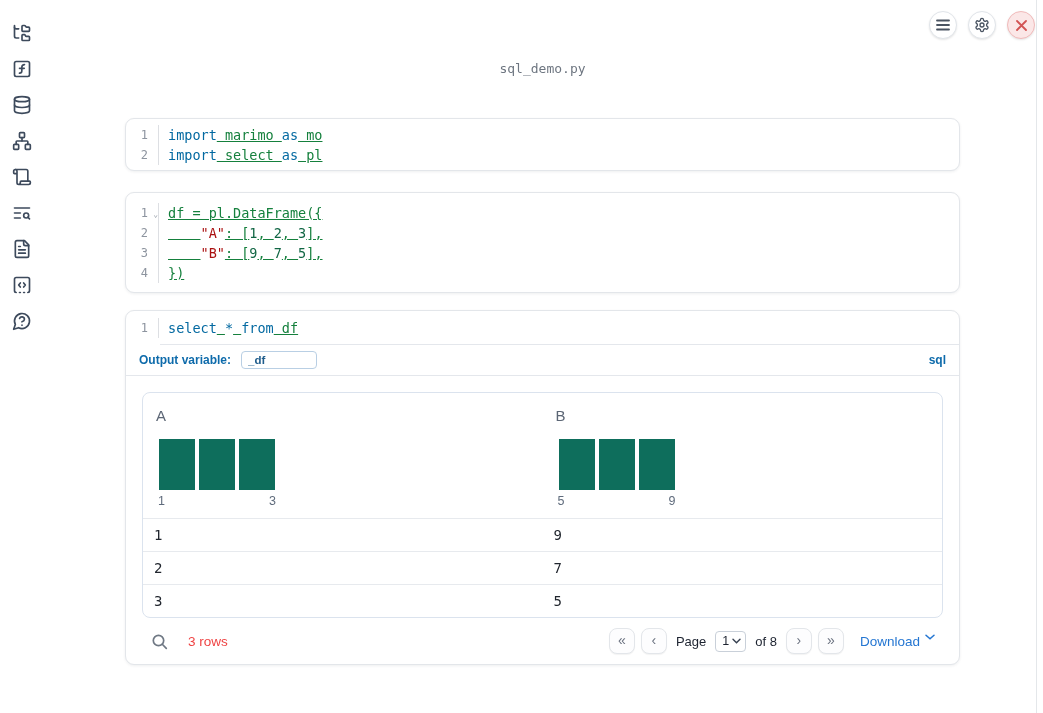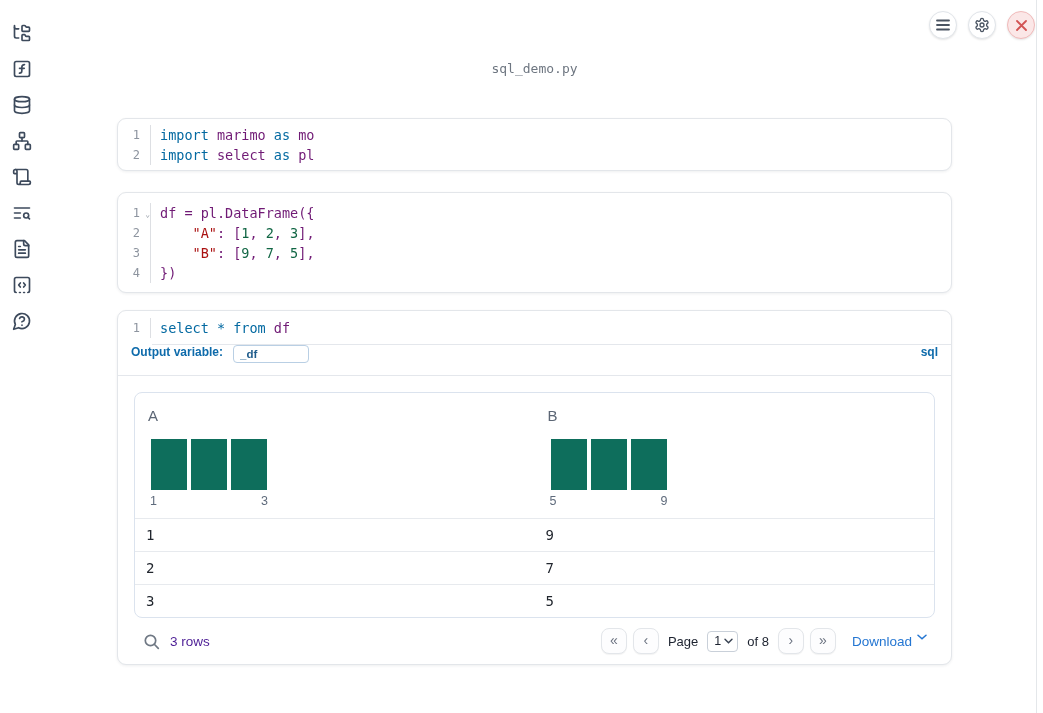--- a/index.html
+++ b/index.html
@@ -18,45 +18,45 @@
 
   
   .topbar { position:absolute; top:11px; right:8px; display:flex; gap:11px; }
   .circle-btn { width:28px; height:28px; border-radius:50%; background:#fff;
     border:1px solid #e1e5ea; box-shadow:0 1px 2px rgba(0,0,0,.10);
     display:flex; align-items:center; justify-content:center; color:#4a5462; padding:0; }
   .circle-btn svg { display:block; }
   .circle-btn.danger { background:#fbe7e7; border-color:#f1baba; color:#d25353; }
 
   
-  .main { position:absolute; left:117px; top:0; width:835px; height:713px; }
+  .main { position:absolute; left:125px; top:0; width:835px; height:713px; }
   .notebook-title { position:absolute; top:61px; left:0; width:100%; text-align:center;
     font-family:"DejaVu Sans Mono", monospace; font-size:13px; color:#6e7681; }
 
   .cell { position:absolute; left:0; width:835px; background:#fff;
     border:1px solid #e3e6ea; border-radius:9px; box-shadow:0 1px 3px rgba(15,23,42,.07); }
   #cell-1 { top:118px; height:53px; padding:6px 0; }
   #cell-2 { top:192px; height:101px; padding:10px 0; }
   #cell-3 { top:310px; height:355px; padding:0; display:flex; flex-direction:column; }
 
   
   .code-line { display:flex; line-height:20px; font-family:"DejaVu Sans Mono", monospace; font-size:13.5px; }
   .gutter-num { flex:0 0 33px; text-align:right; padding-right:10px; color:#8d949f;
     font-size:12px; border-right:1px solid #dddfe3; position:relative; user-select:none; }
   .fold { position:absolute; right:0px; top:2px; font-size:8px; color:#9aa1ab; }
   .code-text { padding-left:9px; white-space:pre; color:#1c1e21; }
   .tok-kw { color:#0369a1; }
   .tok-str { color:#AA1111; }
   .tok-num { color:#116644; }
-  .tok-pl { color:#701a75; }
+  .tok-pl { color:#15803d;text-decoration:underline; }
 
   
   .sql-code { padding:7px 0 6px; }
   .sql-divider { height:0; border-top:1px solid #e4e7ec; margin-left:34px; }
-  .outvar-row { height:33px; display:flex; align-items:flex-start; padding:0 13px;
+  .outvar-row { height:33px; display:flex; align-items:center; padding:0 13px;
     border-bottom:1px solid #e4e7ec; }
   .outvar-label { font-size:12px; font-weight:bold; color:#0e6bab; }
   .outvar-input { margin-left:10px; width:76px; height:18px; border:1px solid #b9cfe4;
     border-radius:4px; font-size:11.5px; font-weight:bold; color:#205d8c; padding:0 6px;
     font-family:"Liberation Sans", sans-serif; }
   .lang-badge { margin-left:auto; font-size:12px; font-weight:bold; color:#0e6bab; cursor:pointer; }
 
   
   .output-area { flex:1; padding:16px 16px 0; display:flex; flex-direction:column; }
   .table-card { border:1px solid #dbe3ee; border-radius:8px; overflow:hidden; }
@@ -69,21 +69,21 @@
   .hist-labels { width:122px; display:flex; justify-content:space-between; margin-top:4px;
     font-size:12.5px; color:#5f6b7c; padding:0 2px; }
   .t-row { display:flex; height:33px; border-top:1px solid #e7eaee; align-items:center;
     font-family:"DejaVu Sans Mono", monospace; font-size:14px; color:#21262e; }
   .t-cell { flex:1; padding-left:11px; }
 
   
   .table-footer { height:46px; display:flex; align-items:center; padding:0 8px 0 2px; }
   .search-btn { margin-left:7px; background:none; border:none; padding:0; color:#6f7884; cursor:pointer; }
   .search-btn svg { display:block; }
-  .row-count { margin-left:10px; font-size:13.5px; color:#4c1d95; }
+  .row-count { margin-left:20px; font-size:13.5px; color:#ef4444; }
   .pager { margin-left:auto; display:flex; align-items:center; gap:6px; }
   .page-btn { width:26px; height:26px; border-radius:8px; border:1px solid #e3e6ea; background:#fdfdfe;
     box-shadow:0 1px 1px rgba(0,0,0,.05); color:#6b7280; font-size:14px; line-height:1;
     display:flex; align-items:center; justify-content:center; padding:0 0 2px; cursor:pointer; }
   .page-label, .of-label { font-size:13px; color:#1d2330; margin:16px 3px; }
   .page-select { height:21px; min-width:28px; border:1px solid #c9d0d9; border-radius:4px; background:#fff;
     display:flex; align-items:center; padding:0 4px 0 6px; font-size:12.5px; color:#1d2330; gap:3px; cursor:pointer; }
   .download-btn { margin-left:10px; color:#2476d2; font-size:13.5px; display:flex; align-items:flex-start;
     gap:5px; background:none; border:none; padding:0; cursor:pointer; }
   .chev svg { display:block; }

